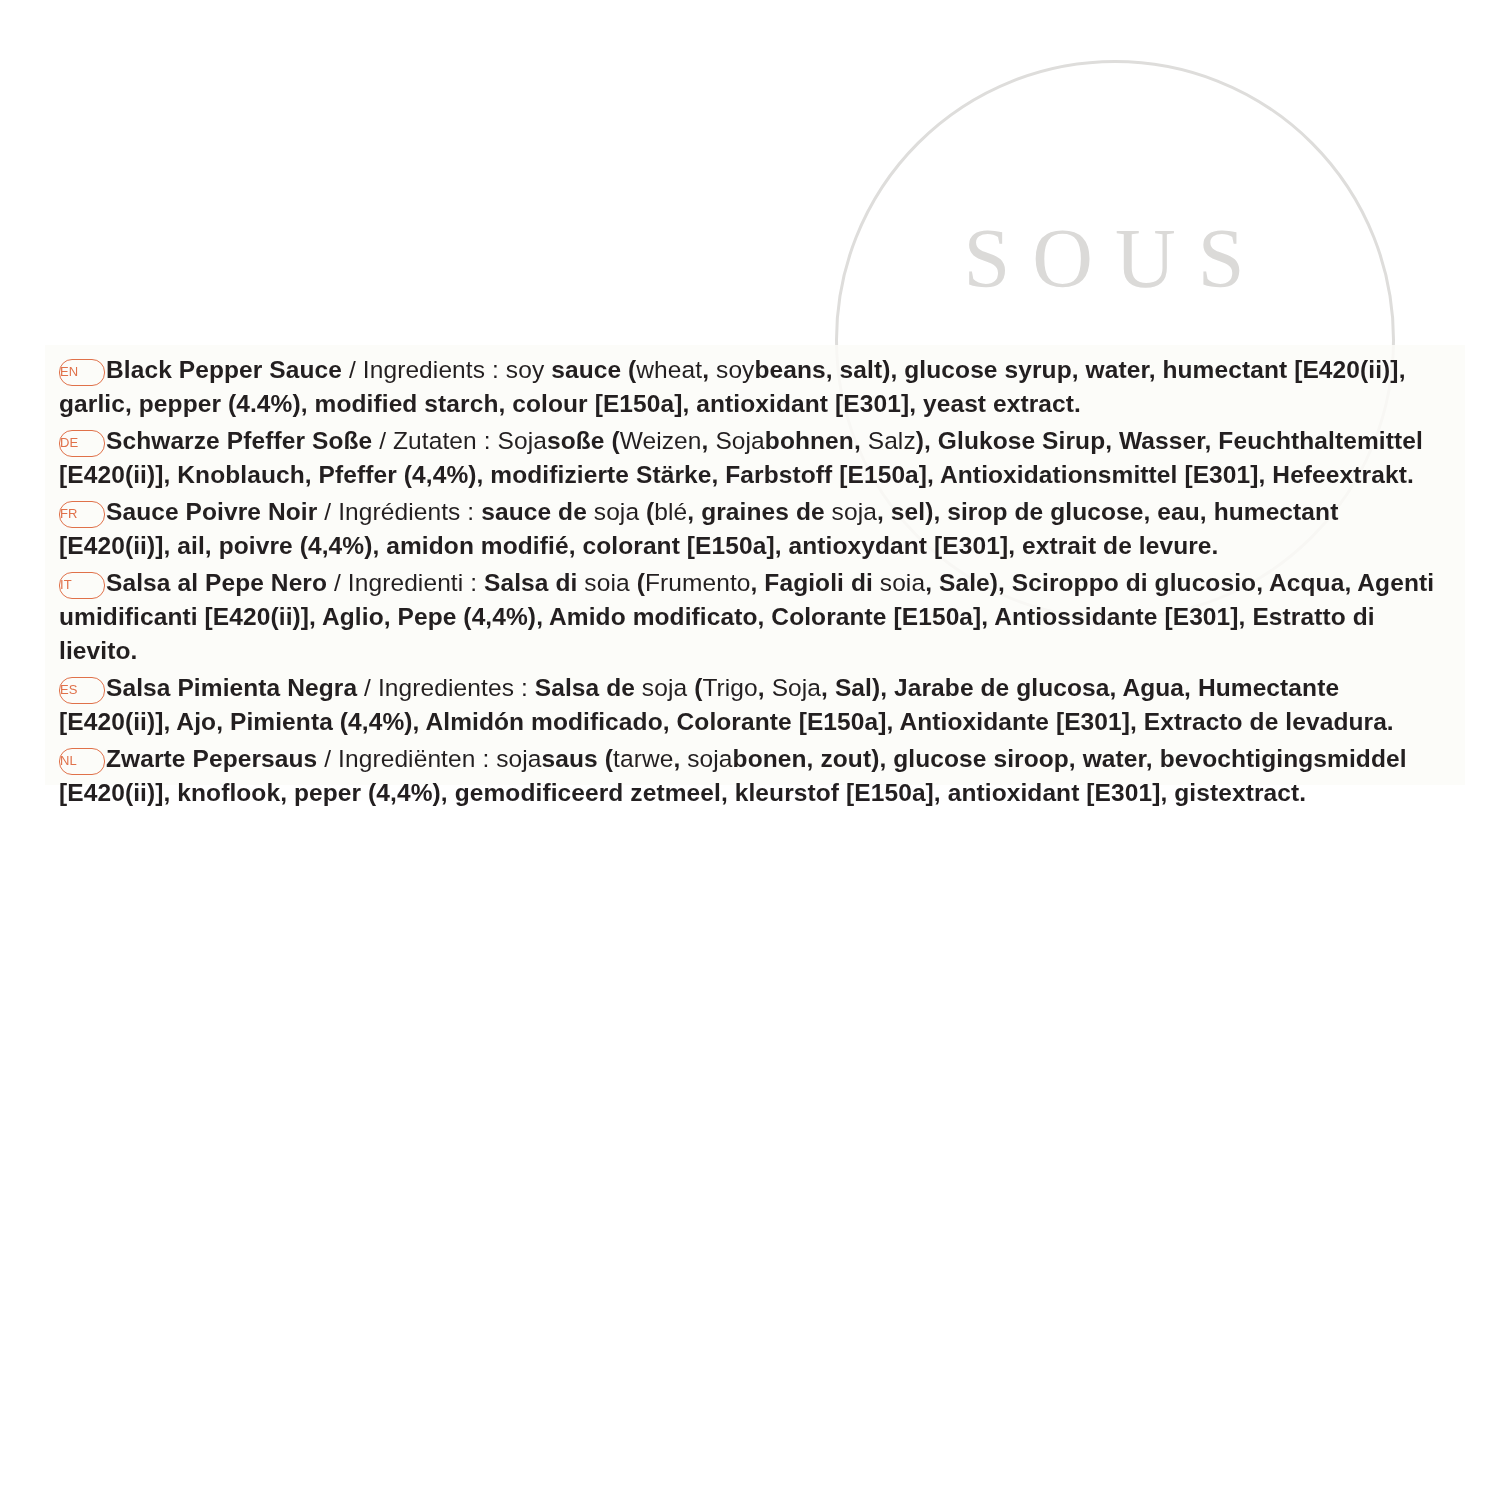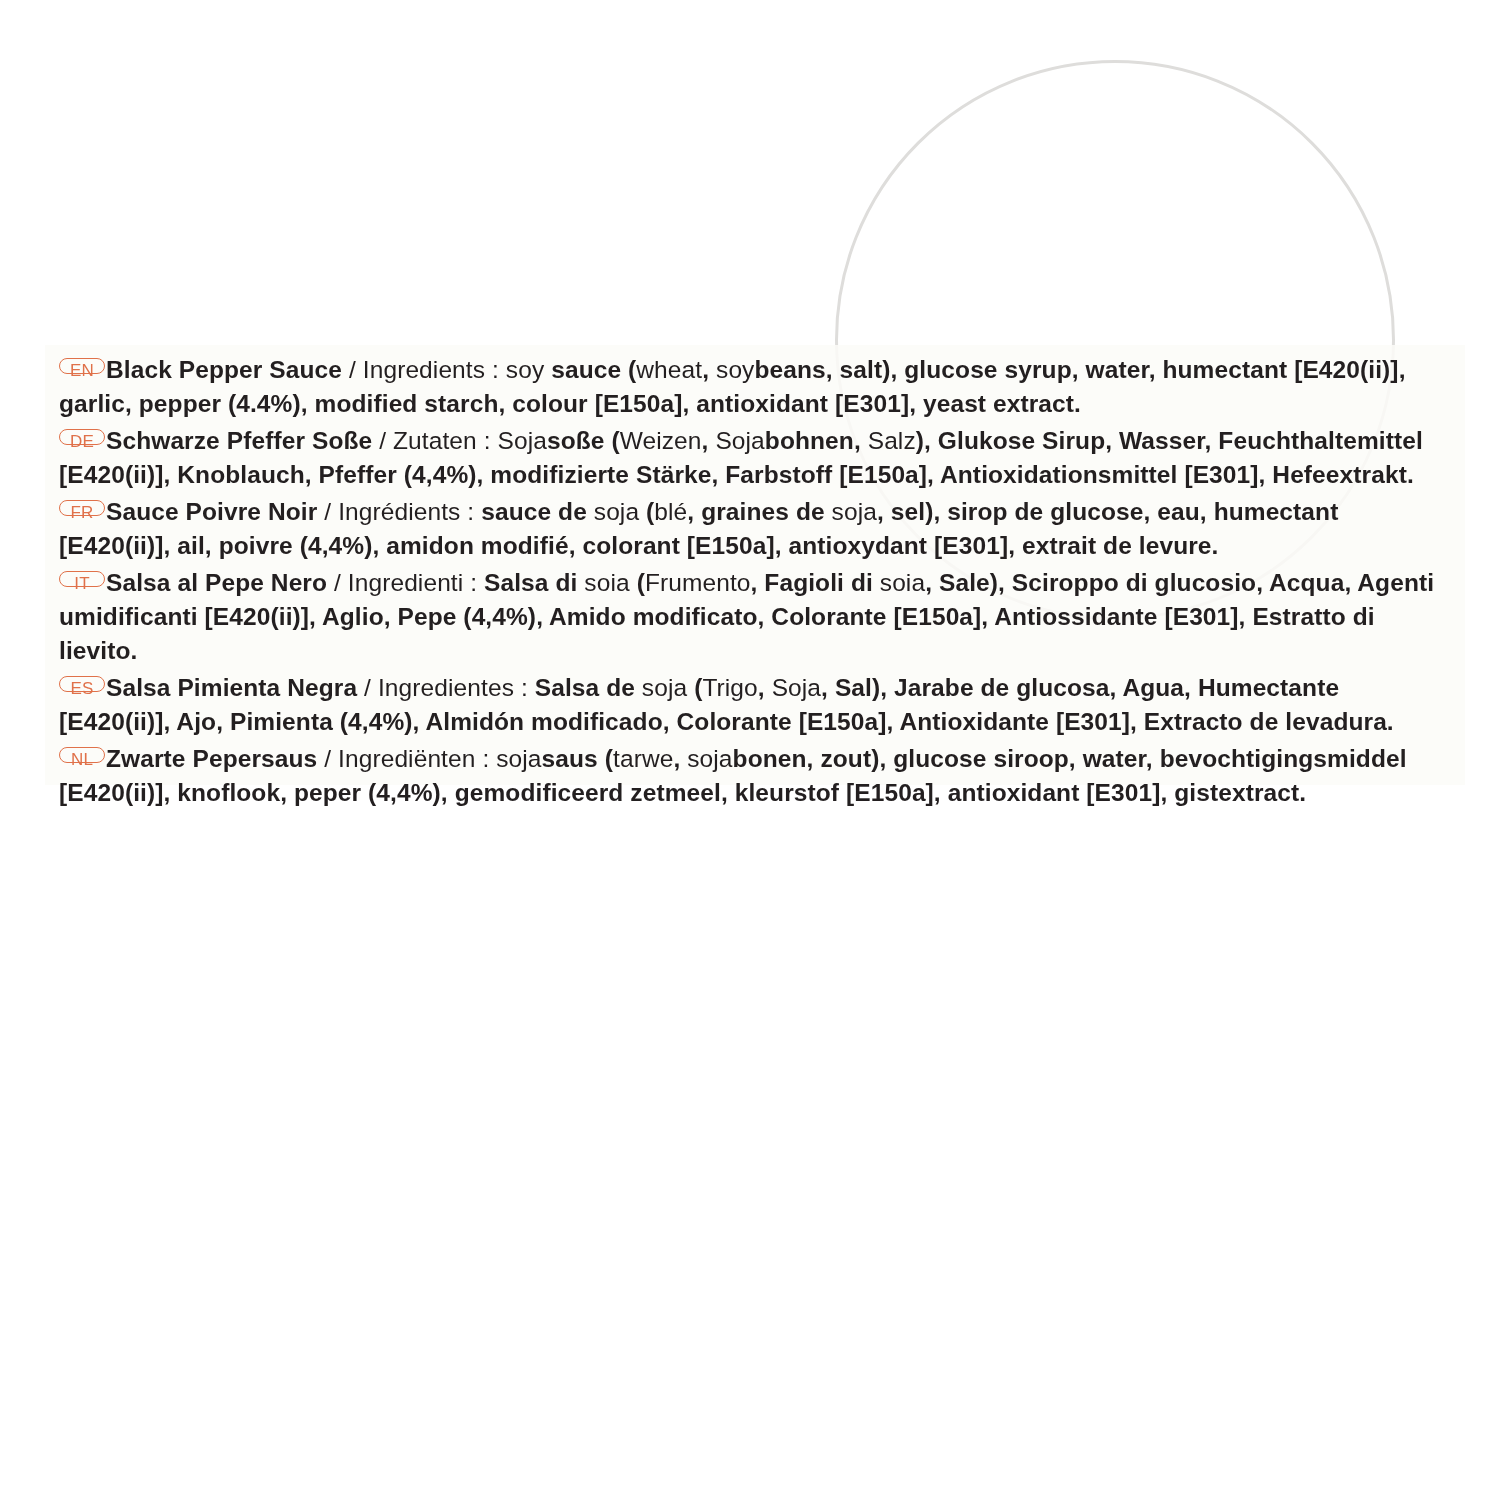--- a/index.html
+++ b/index.html
@@ -82,27 +82,27 @@
     margin-bottom: 3px;
     font-size: 24.5px;
     line-height: 34px;
     color: #231f20;
     letter-spacing: 0.1px;
   }
 
   .lang-code {
     display: inline-block;
     width: 46px;
-    height: 16px;
+    height: 27px;
     line-height: 23px;
     border: 1.6px solid #e0714a;
     border-radius: 13px;
     color: #e0714a;
-    font-size: 17px;
-    text-align: center;
+    font-size: 13px;
+    text-align: left;
     vertical-align: 2px;
     margin-right: 1px;
     box-sizing: border-box;
     font-family: "Liberation Sans", sans-serif;
   }
 
   .lang-title {
     font-weight: 700;
     margin-top: 12px;
   }
@@ -118,20 +118,21 @@
   }
   .b {
     font-weight: 400;
   }
 </style>
 </head>
 <body>
 
 <div id="watermark">
   <div class="wm-ring"></div>
+  <div class="wm-sous">SOUS</div>
 </div>
 
 <div id="label-panel">
   <div id="ingredients-list">
       <div class="lang-block"><span class="lang-code">EN</span><span class="lang-title">Black Pepper Sauce</span><span class="sep"> / </span><span class="ing-head">Ingredients :</span> <span class="b">soy</span><span class="body-text"> sauce (</span><span class="b">wheat</span><span class="body-text">, </span><span class="b">soy</span><span class="body-text">beans, salt), glucose syrup, water, humectant [E420(ii)], garlic, pepper (4.4%), modified starch, colour [E150a], antioxidant [E301], yeast extract.</span></div>
       <div class="lang-block"><span class="lang-code">DE</span><span class="lang-title">Schwarze Pfeffer Soße</span><span class="sep"> / </span><span class="ing-head">Zutaten :</span> <span class="b">Soja</span><span class="body-text">soße (</span><span class="b">Weizen</span><span class="body-text">, </span><span class="b">Soja</span><span class="body-text">bohnen, </span><span class="b">Salz</span><span class="body-text">), Glukose Sirup, Wasser, Feuchthaltemittel [E420(ii)], Knoblauch, Pfeffer (4,4%), modifizierte Stärke, Farbstoff [E150a], Antioxidationsmittel [E301], Hefeextrakt.</span></div>
       <div class="lang-block"><span class="lang-code">FR</span><span class="lang-title">Sauce Poivre Noir</span><span class="sep"> / </span><span class="ing-head">Ingrédients :</span> <span class="body-text">sauce de </span><span class="b">soja</span><span class="body-text"> (</span><span class="b">blé</span><span class="body-text">, graines de </span><span class="b">soja</span><span class="body-text">, sel), sirop de glucose, eau, humectant [E420(ii)], ail, poivre (4,4%), amidon modifié, colorant [E150a], antioxydant [E301], extrait de levure.</span></div>
       <div class="lang-block"><span class="lang-code">IT</span><span class="lang-title">Salsa al Pepe Nero</span><span class="sep"> / </span><span class="ing-head">Ingredienti :</span> <span class="body-text">Salsa di </span><span class="b">soia</span><span class="body-text"> (</span><span class="b">Frumento</span><span class="body-text">, Fagioli di </span><span class="b">soia</span><span class="body-text">, Sale), Sciroppo di glucosio, Acqua, Agenti umidificanti [E420(ii)], Aglio, Pepe (4,4%), Amido modificato, Colorante [E150a], Antiossidante [E301], Estratto di lievito.</span></div>
       <div class="lang-block"><span class="lang-code">ES</span><span class="lang-title">Salsa Pimienta Negra</span><span class="sep"> / </span><span class="ing-head">Ingredientes :</span> <span class="body-text">Salsa de </span><span class="b">soja</span><span class="body-text"> (</span><span class="b">Trigo</span><span class="body-text">, </span><span class="b">Soja</span><span class="body-text">, Sal), Jarabe de glucosa, Agua, Humectante [E420(ii)], Ajo, Pimienta (4,4%), Almidón modificado, Colorante [E150a], Antioxidante [E301], Extracto de levadura.</span></div>
       <div class="lang-block"><span class="lang-code">NL</span><span class="lang-title">Zwarte Pepersaus</span><span class="sep"> / </span><span class="ing-head">Ingrediënten :</span> <span class="b">soja</span><span class="body-text">saus (</span><span class="b">tarwe</span><span class="body-text">, </span><span class="b">soja</span><span class="body-text">bonen, zout), glucose siroop, water, bevochtigingsmiddel [E420(ii)], knoflook, peper (4,4%), gemodificeerd zetmeel, kleurstof  [E150a], antioxidant [E301], gistextract.</span></div>

